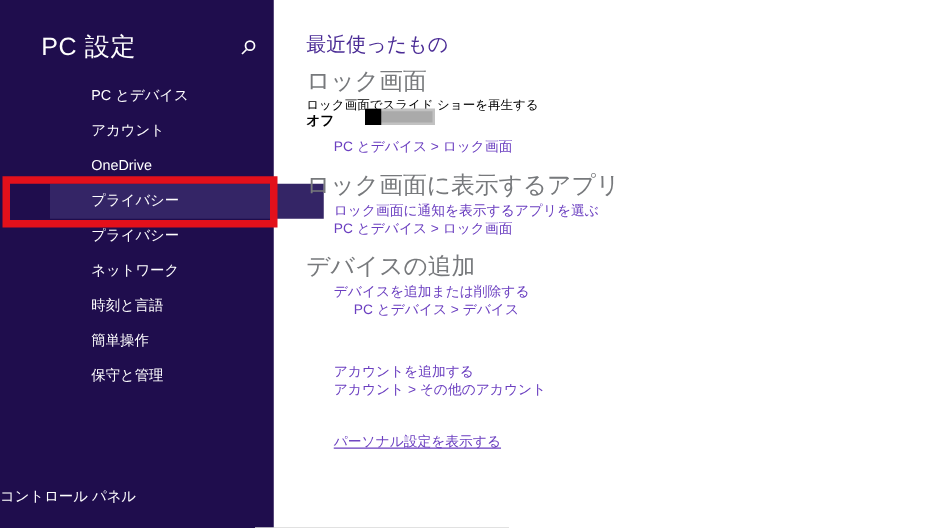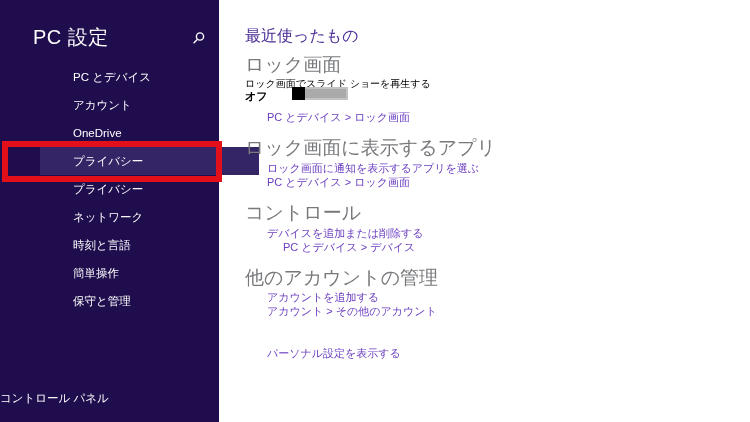--- a/index.html
+++ b/index.html
@@ -83,21 +83,21 @@
   }
   .toggle-thumb{
     position:absolute;left:-2px;top:-2px;
     width:13px;height:13px;
     background:#000;
   }
   .s1-title{top:52px;}  .s1-desc{top:77px;}  .s1-link{top:110px;}
   .s2-title{top:135px;} .s2-l1{top:161px;}   .s2-l2{top:175px;}
   .s3-title{top:200px;} .s3-l1{top:226px;}   .s3-l2{top:240px;padding-left:16px;}
   .s4-title{top:265px;} .s4-l1{top:290px;text-align:center;}   .s4-l2{top:304px;}
-  .footer-link{top:346px;}
+  .footer-link{top:346px;text-decoration:underline;}
 </style>
 </head>
 <body>
 
 <div class="app">
 
   <div class="sidebar">
     <div class="sidebar-title">PC 設定</div>
     <div class="search-button">
       <span>
@@ -132,23 +132,22 @@
   <div class="toggle-label">オフ</div>
   <div class="toggle">
     <div class="toggle-thumb"></div>
   </div>
   <div class="link s1-link">PC とデバイス &gt; ロック画面</div>
 
   <div class="section-title s2-title">ロック画面に表示するアプリ</div>
   <div class="link s2-l1">ロック画面に通知を表示するアプリを選ぶ</div>
   <div class="link s2-l2">PC とデバイス &gt; ロック画面</div>
 
-  <div class="section-title s3-title">コントロール</div>
+  <div class="section-title s3-title">デバイスの追加</div>
   <div class="link s3-l1">デバイスを追加または削除する</div>
   <div class="link s3-l2">PC とデバイス &gt; デバイス</div>
 
-  <div class="section-title s4-title">他のアカウントの管理</div>
   <div class="link s4-l1">アカウントを追加する</div>
   <div class="link s4-l2">アカウント &gt; その他のアカウント</div>
 
   <div class="link footer-link">パーソナル設定を表示する</div>
 
 </div>
 
 </body></html>

